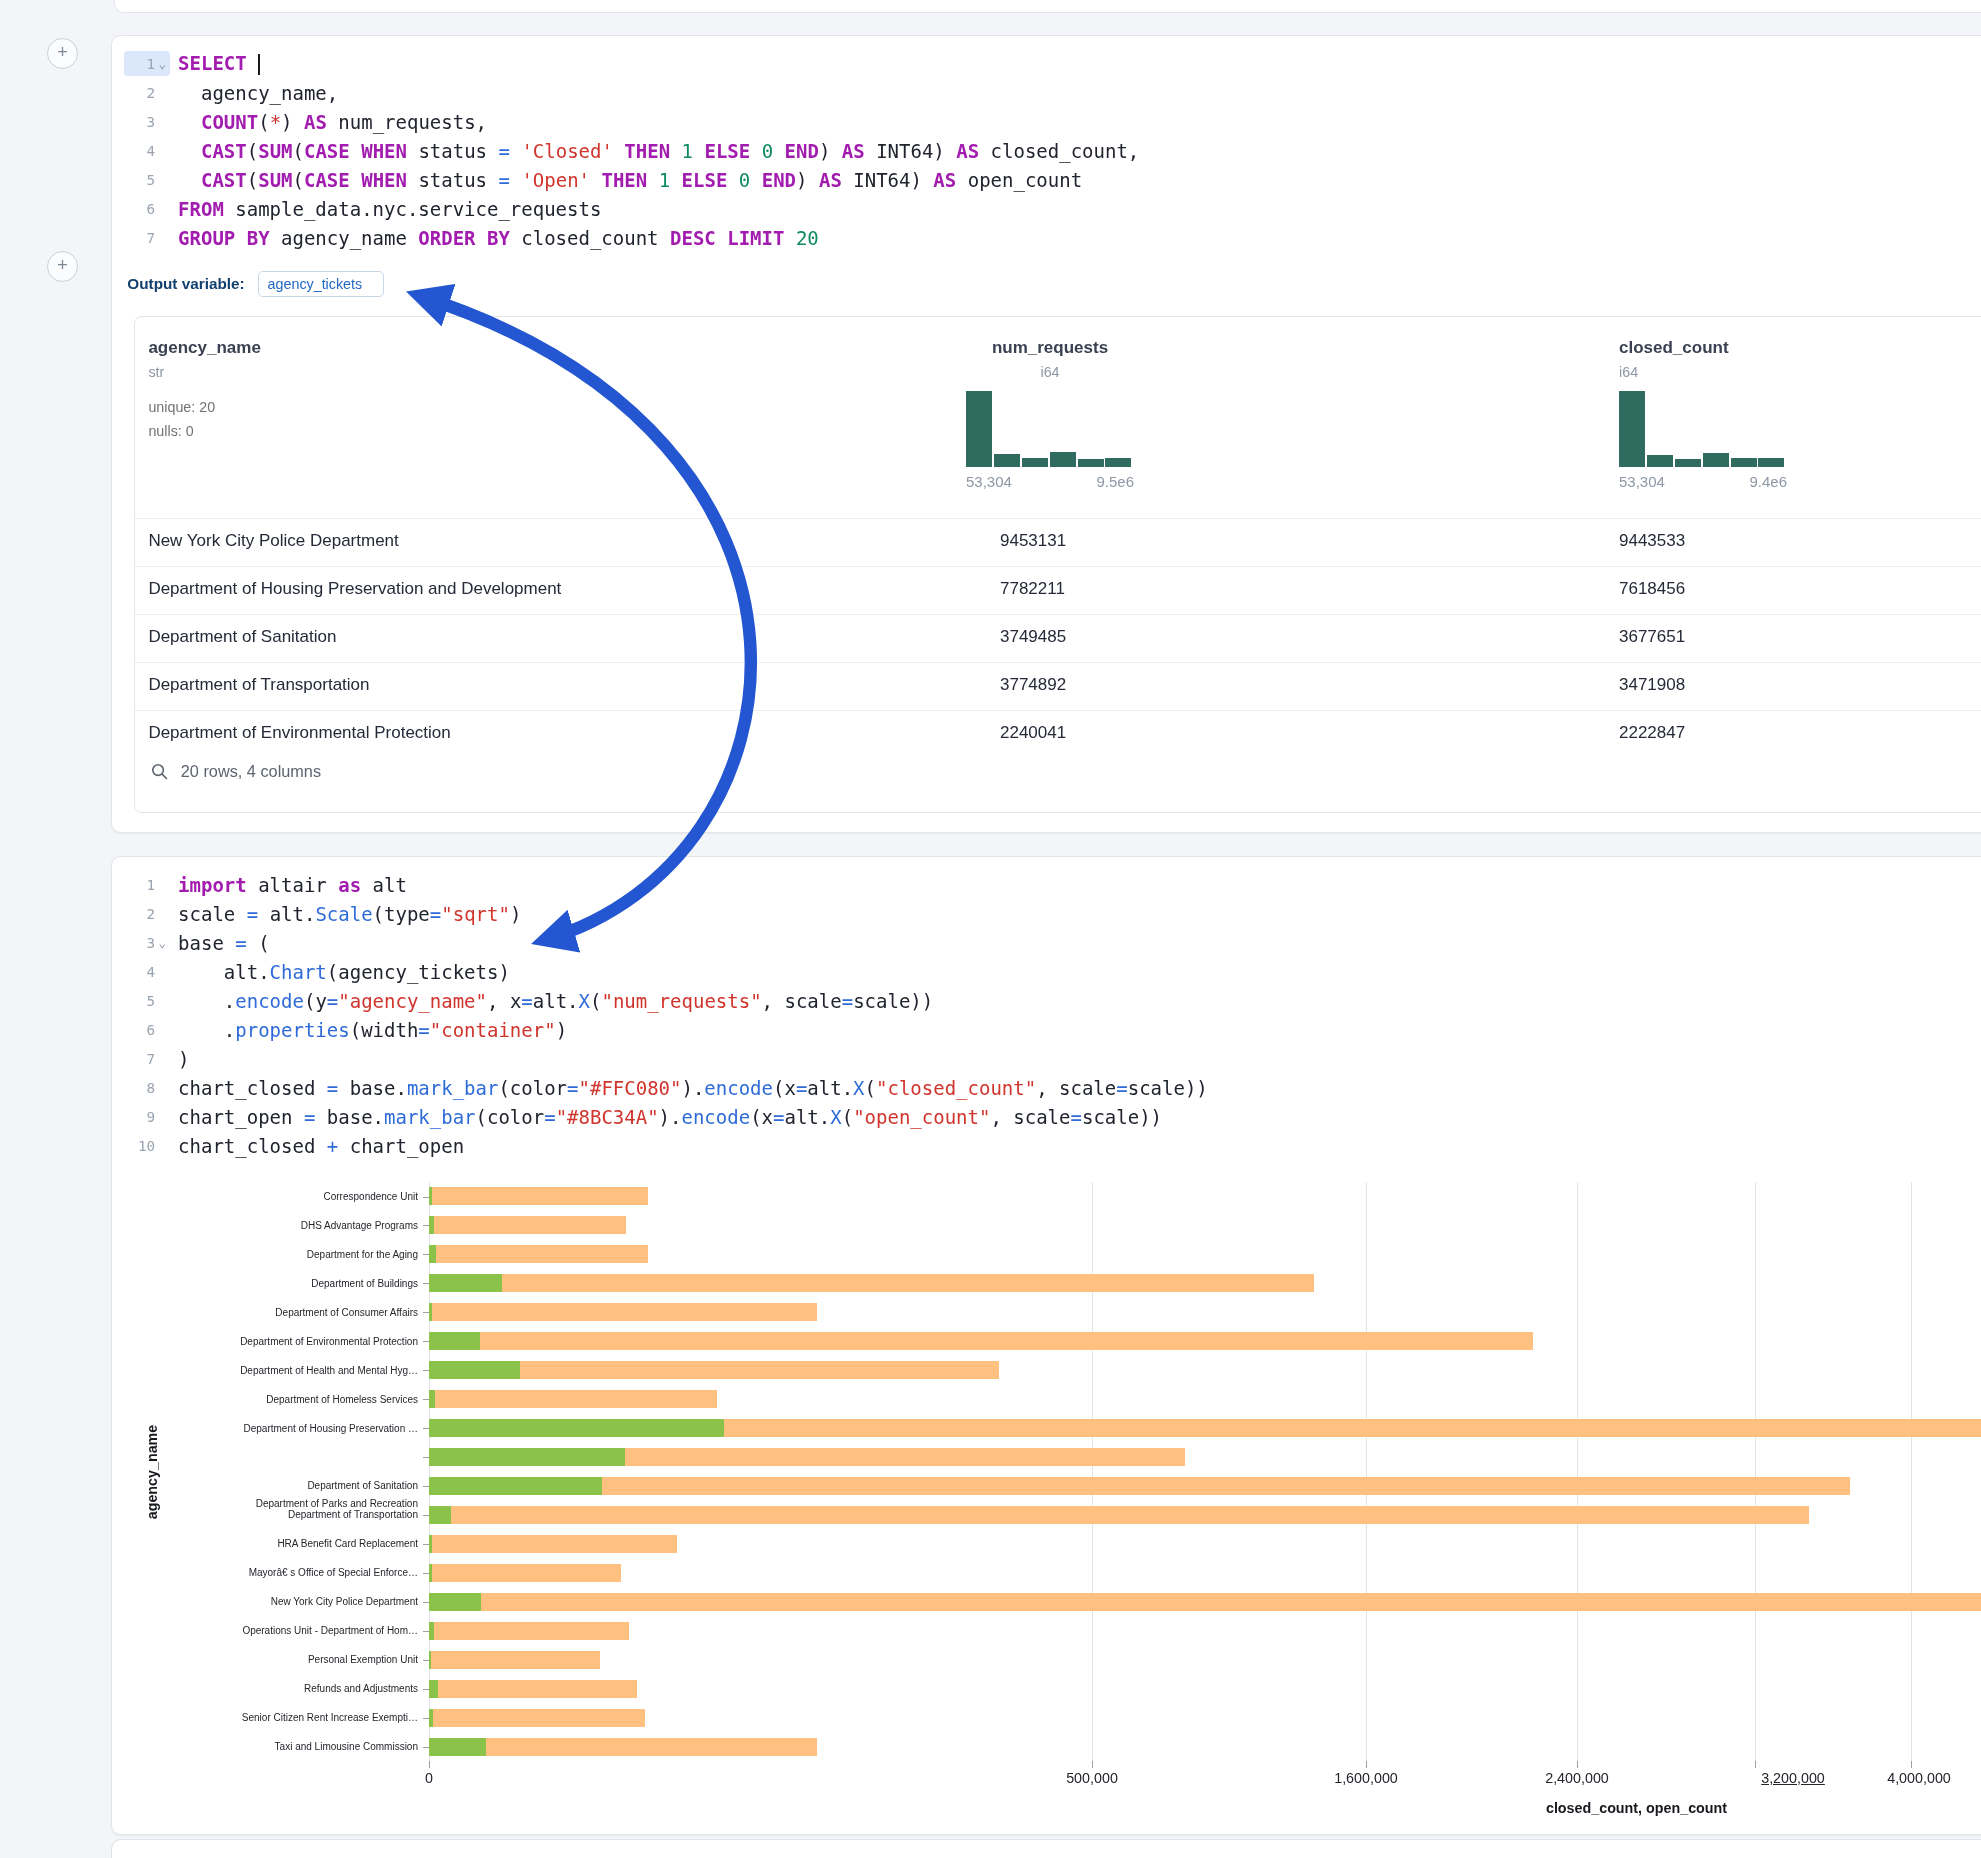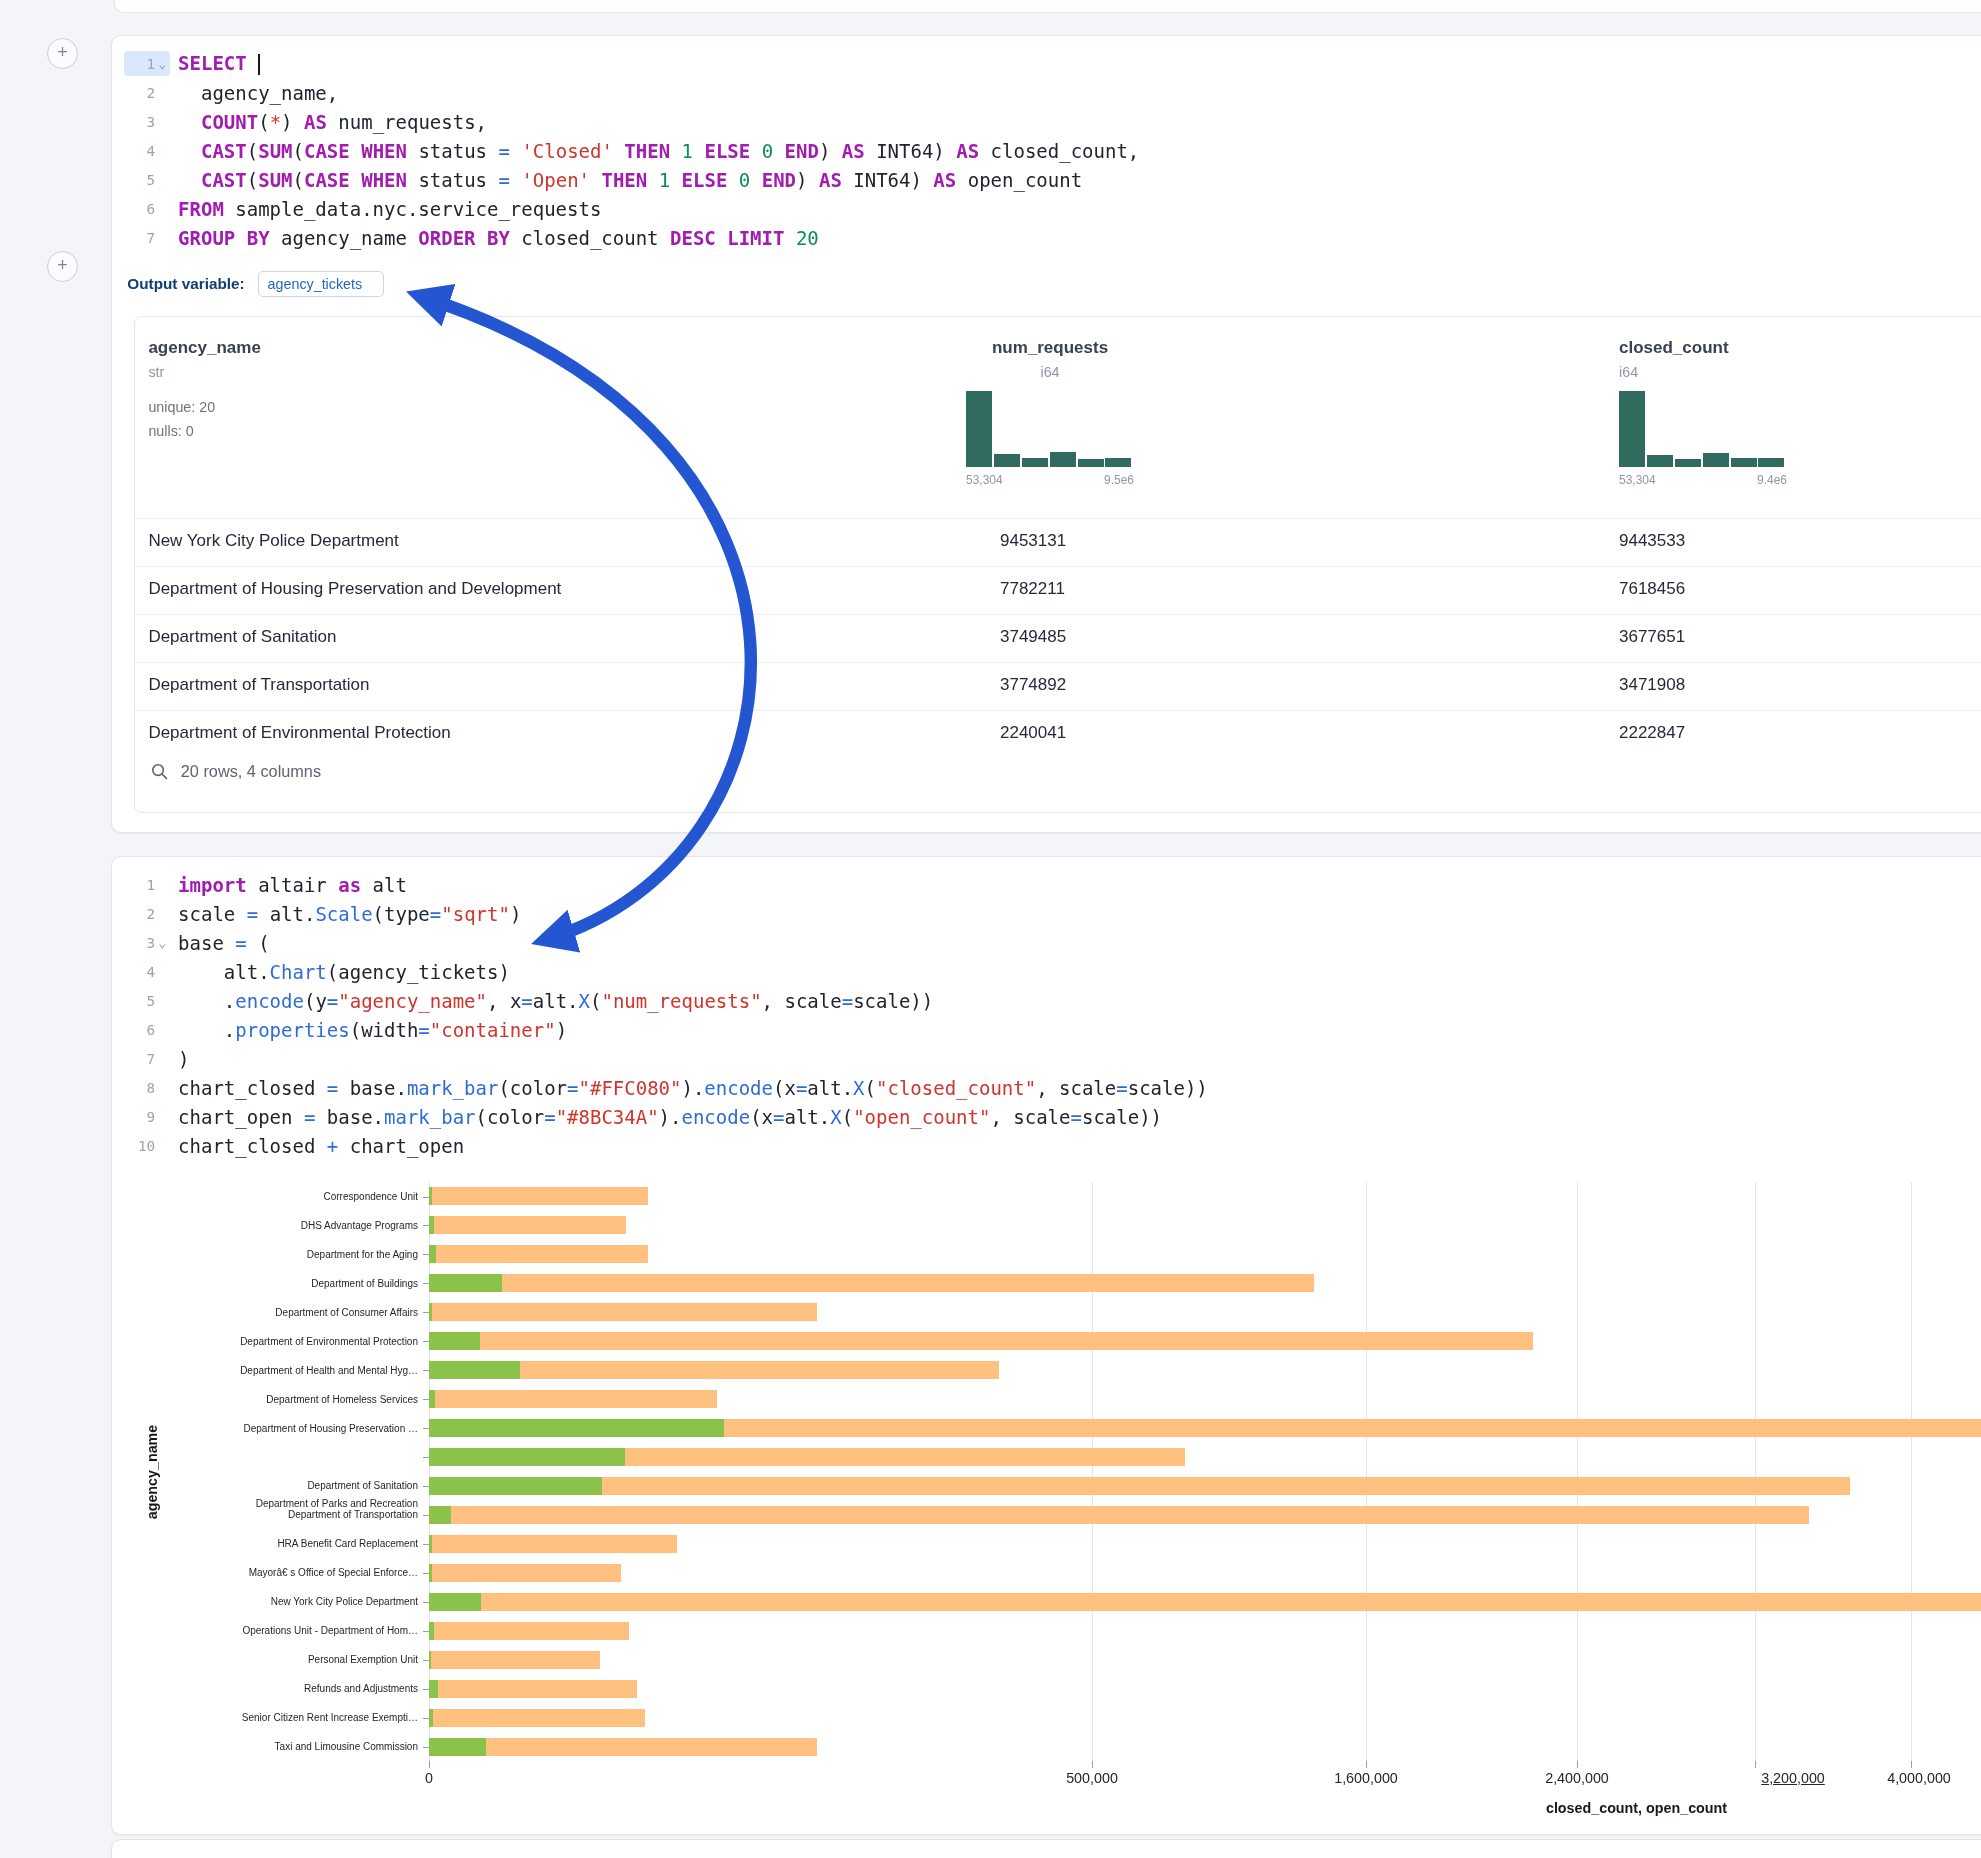--- a/index.html
+++ b/index.html
@@ -35,21 +35,21 @@
   
   #results-table{position:absolute;left:22px;top:280px;width:1902px;height:495px;border:1px solid #e3e6ea;border-radius:7.6px;background:#fff;}
   #table-header{position:absolute;top:21px;left:0;right:0;height:180px;}
   .th{position:absolute;top:0;}
   .th-name{font-size:17px;font-weight:bold;color:#3a4252;}
   .th-dtype{font-size:14.3px;color:#8e97a5;margin-top:5.7px;}
   .th-metas{margin-top:15.3px;}
   .th-meta{font-size:14.3px;color:#737373;line-height:24px;}
   .hist{display:flex;align-items:flex-end;gap:1.9px;height:78px;margin-top:9.6px;}
   .hist-bar{width:26px;background:#2f6b5e;}
-  .hist-labels{display:flex;justify-content:space-between;width:168px;font-size:12px;color:#8e97a5;margin-top:5.7px;}
+  .hist-labels{display:flex;justify-content:space-between;width:168px;font-size:15px;color:#8e97a5;margin-top:5.7px;}
   #table-body{position:absolute;top:201px;left:0;right:0;}
   .tr{position:relative;height:47px;border-top:1px solid #edeff2;}
   .td{position:absolute;top:12.4px;font-size:17px;color:#242a38;white-space:nowrap;}
   .t-footer{position:absolute;left:15.3px;top:445px;display:flex;gap:11.5px;align-items:center;color:#5d6470;font-size:16.3px;}
 
   
   #chart-layer{position:absolute;left:133px;top:1182px;width:1849px;height:669px;}
   .grid-v{position:absolute;top:0;height:579px;width:1px;background:#e4e4e6;}
   .tick-b{position:absolute;top:579px;height:6.7px;width:1px;background:#9aa0a6;}
   .tick-y{position:absolute;width:5.7px;height:1px;background:#9aa0a6;left:290px;}

